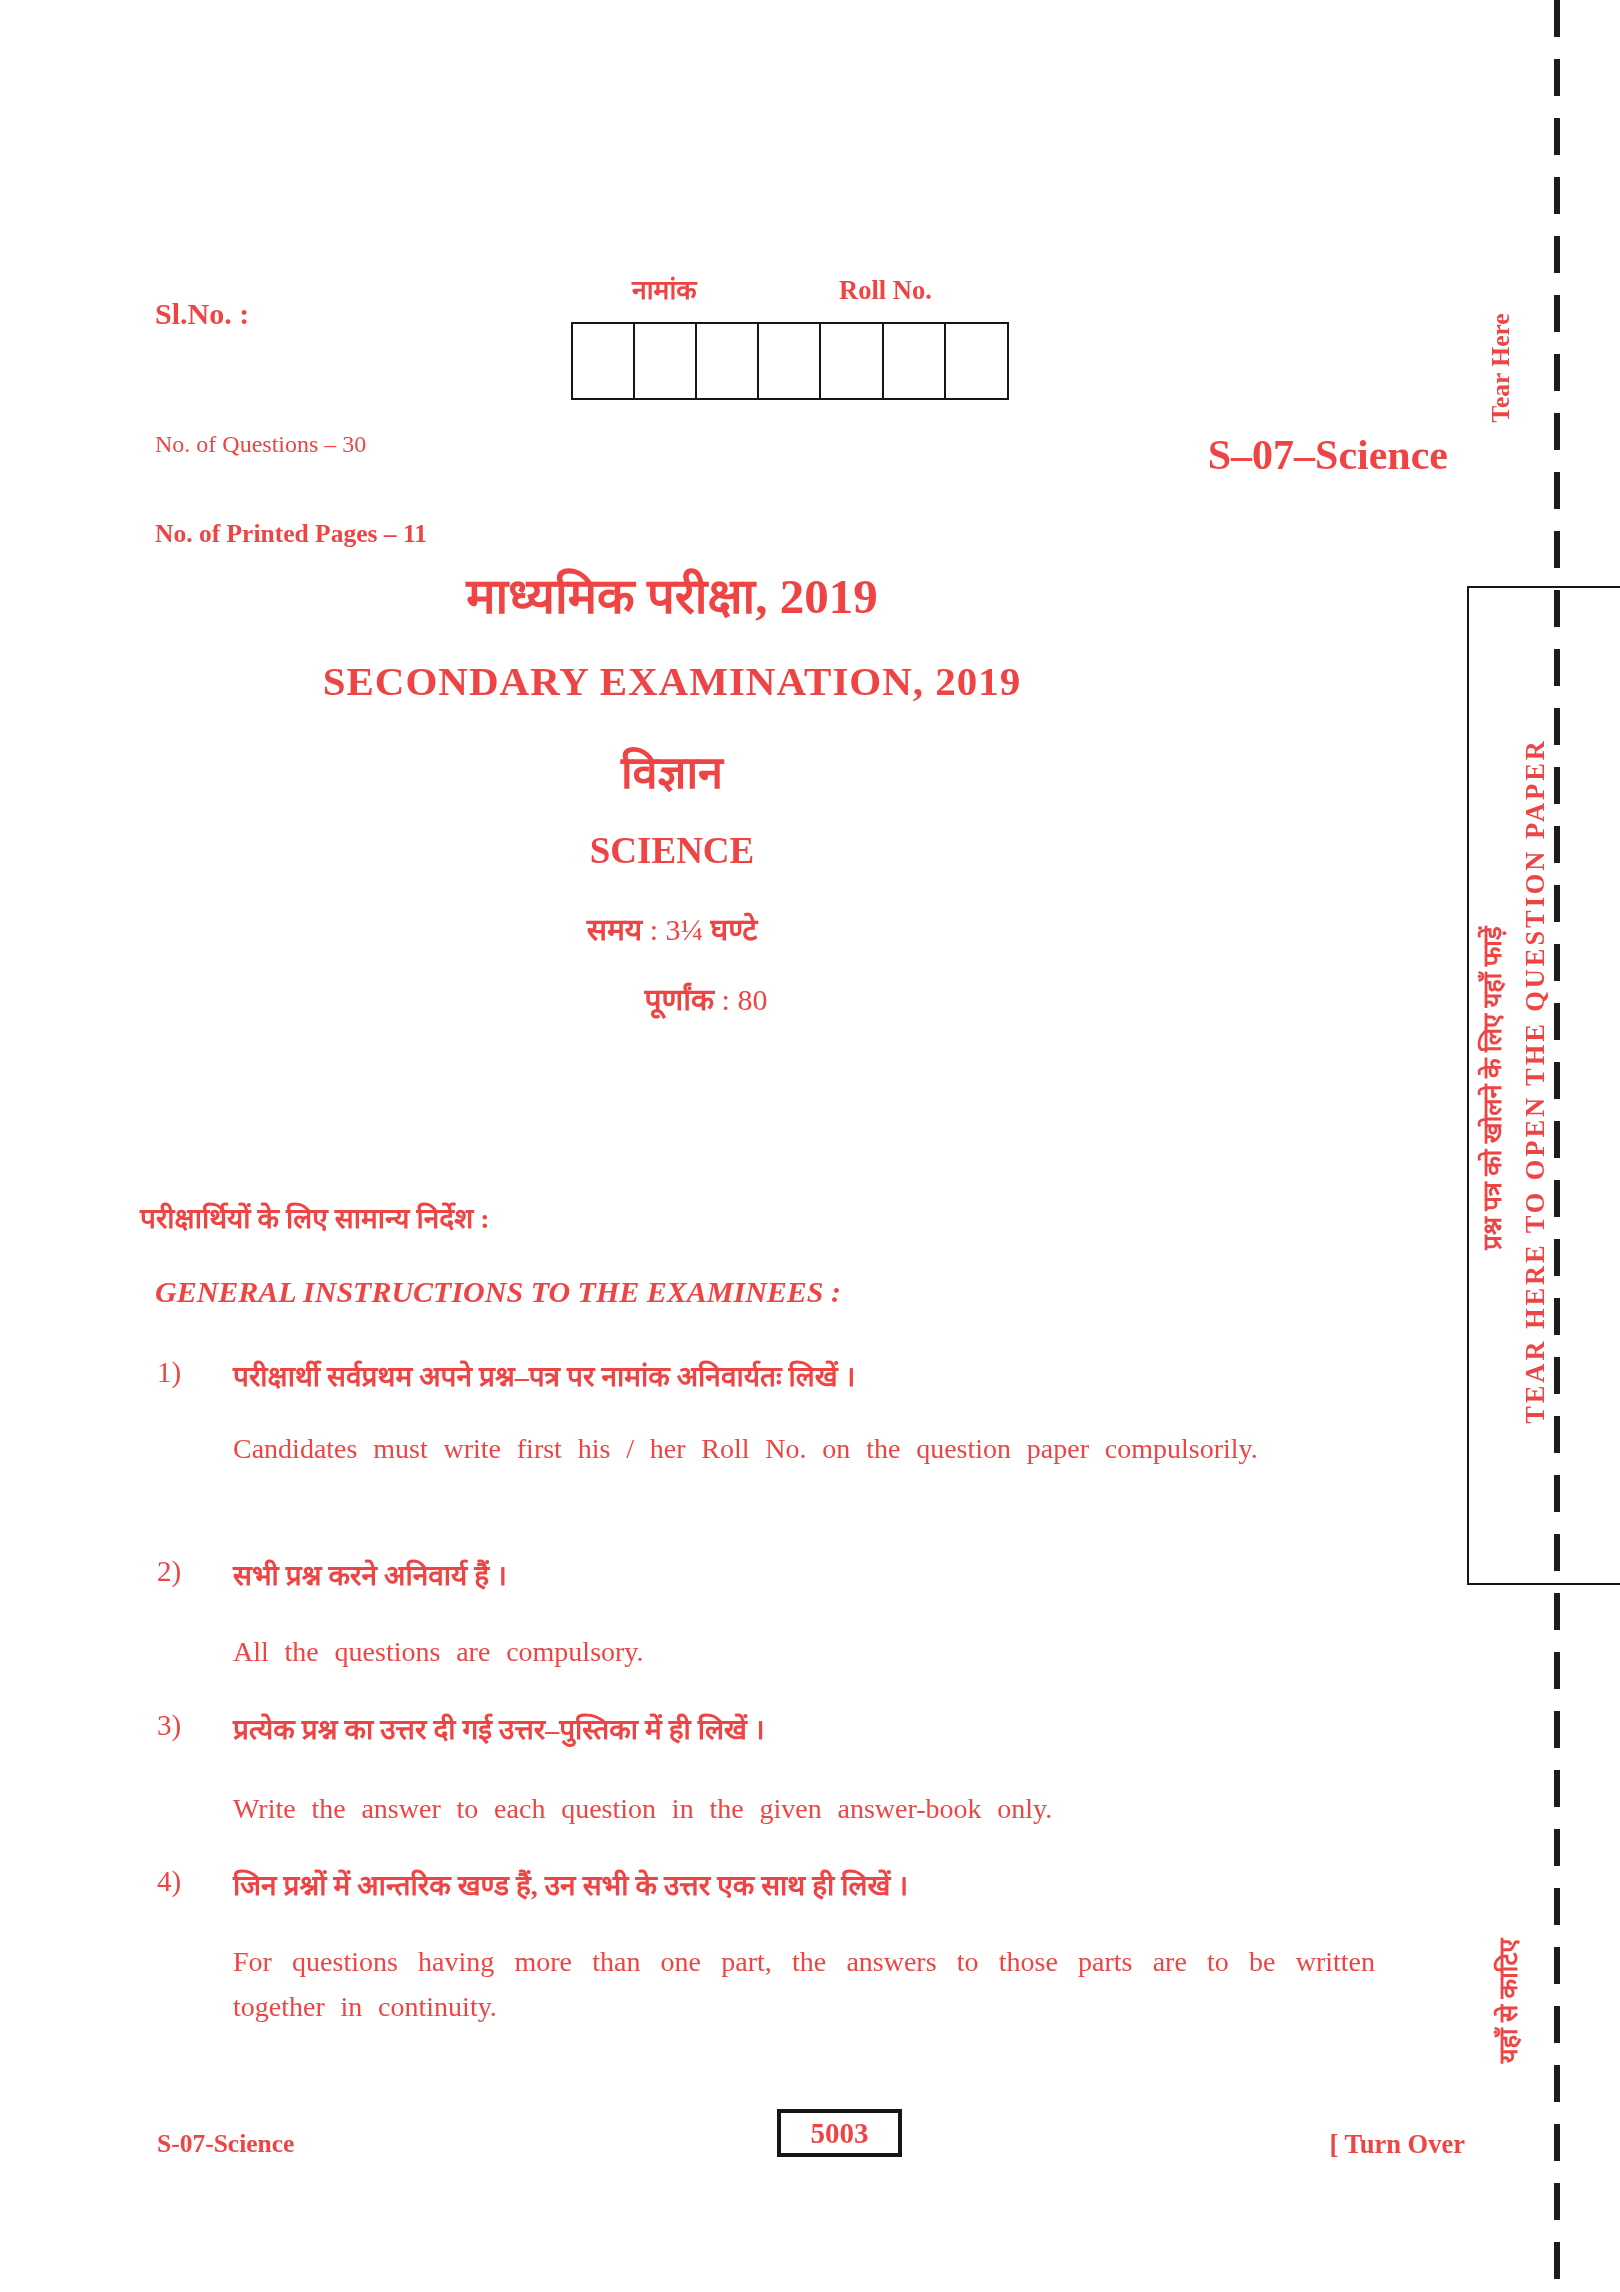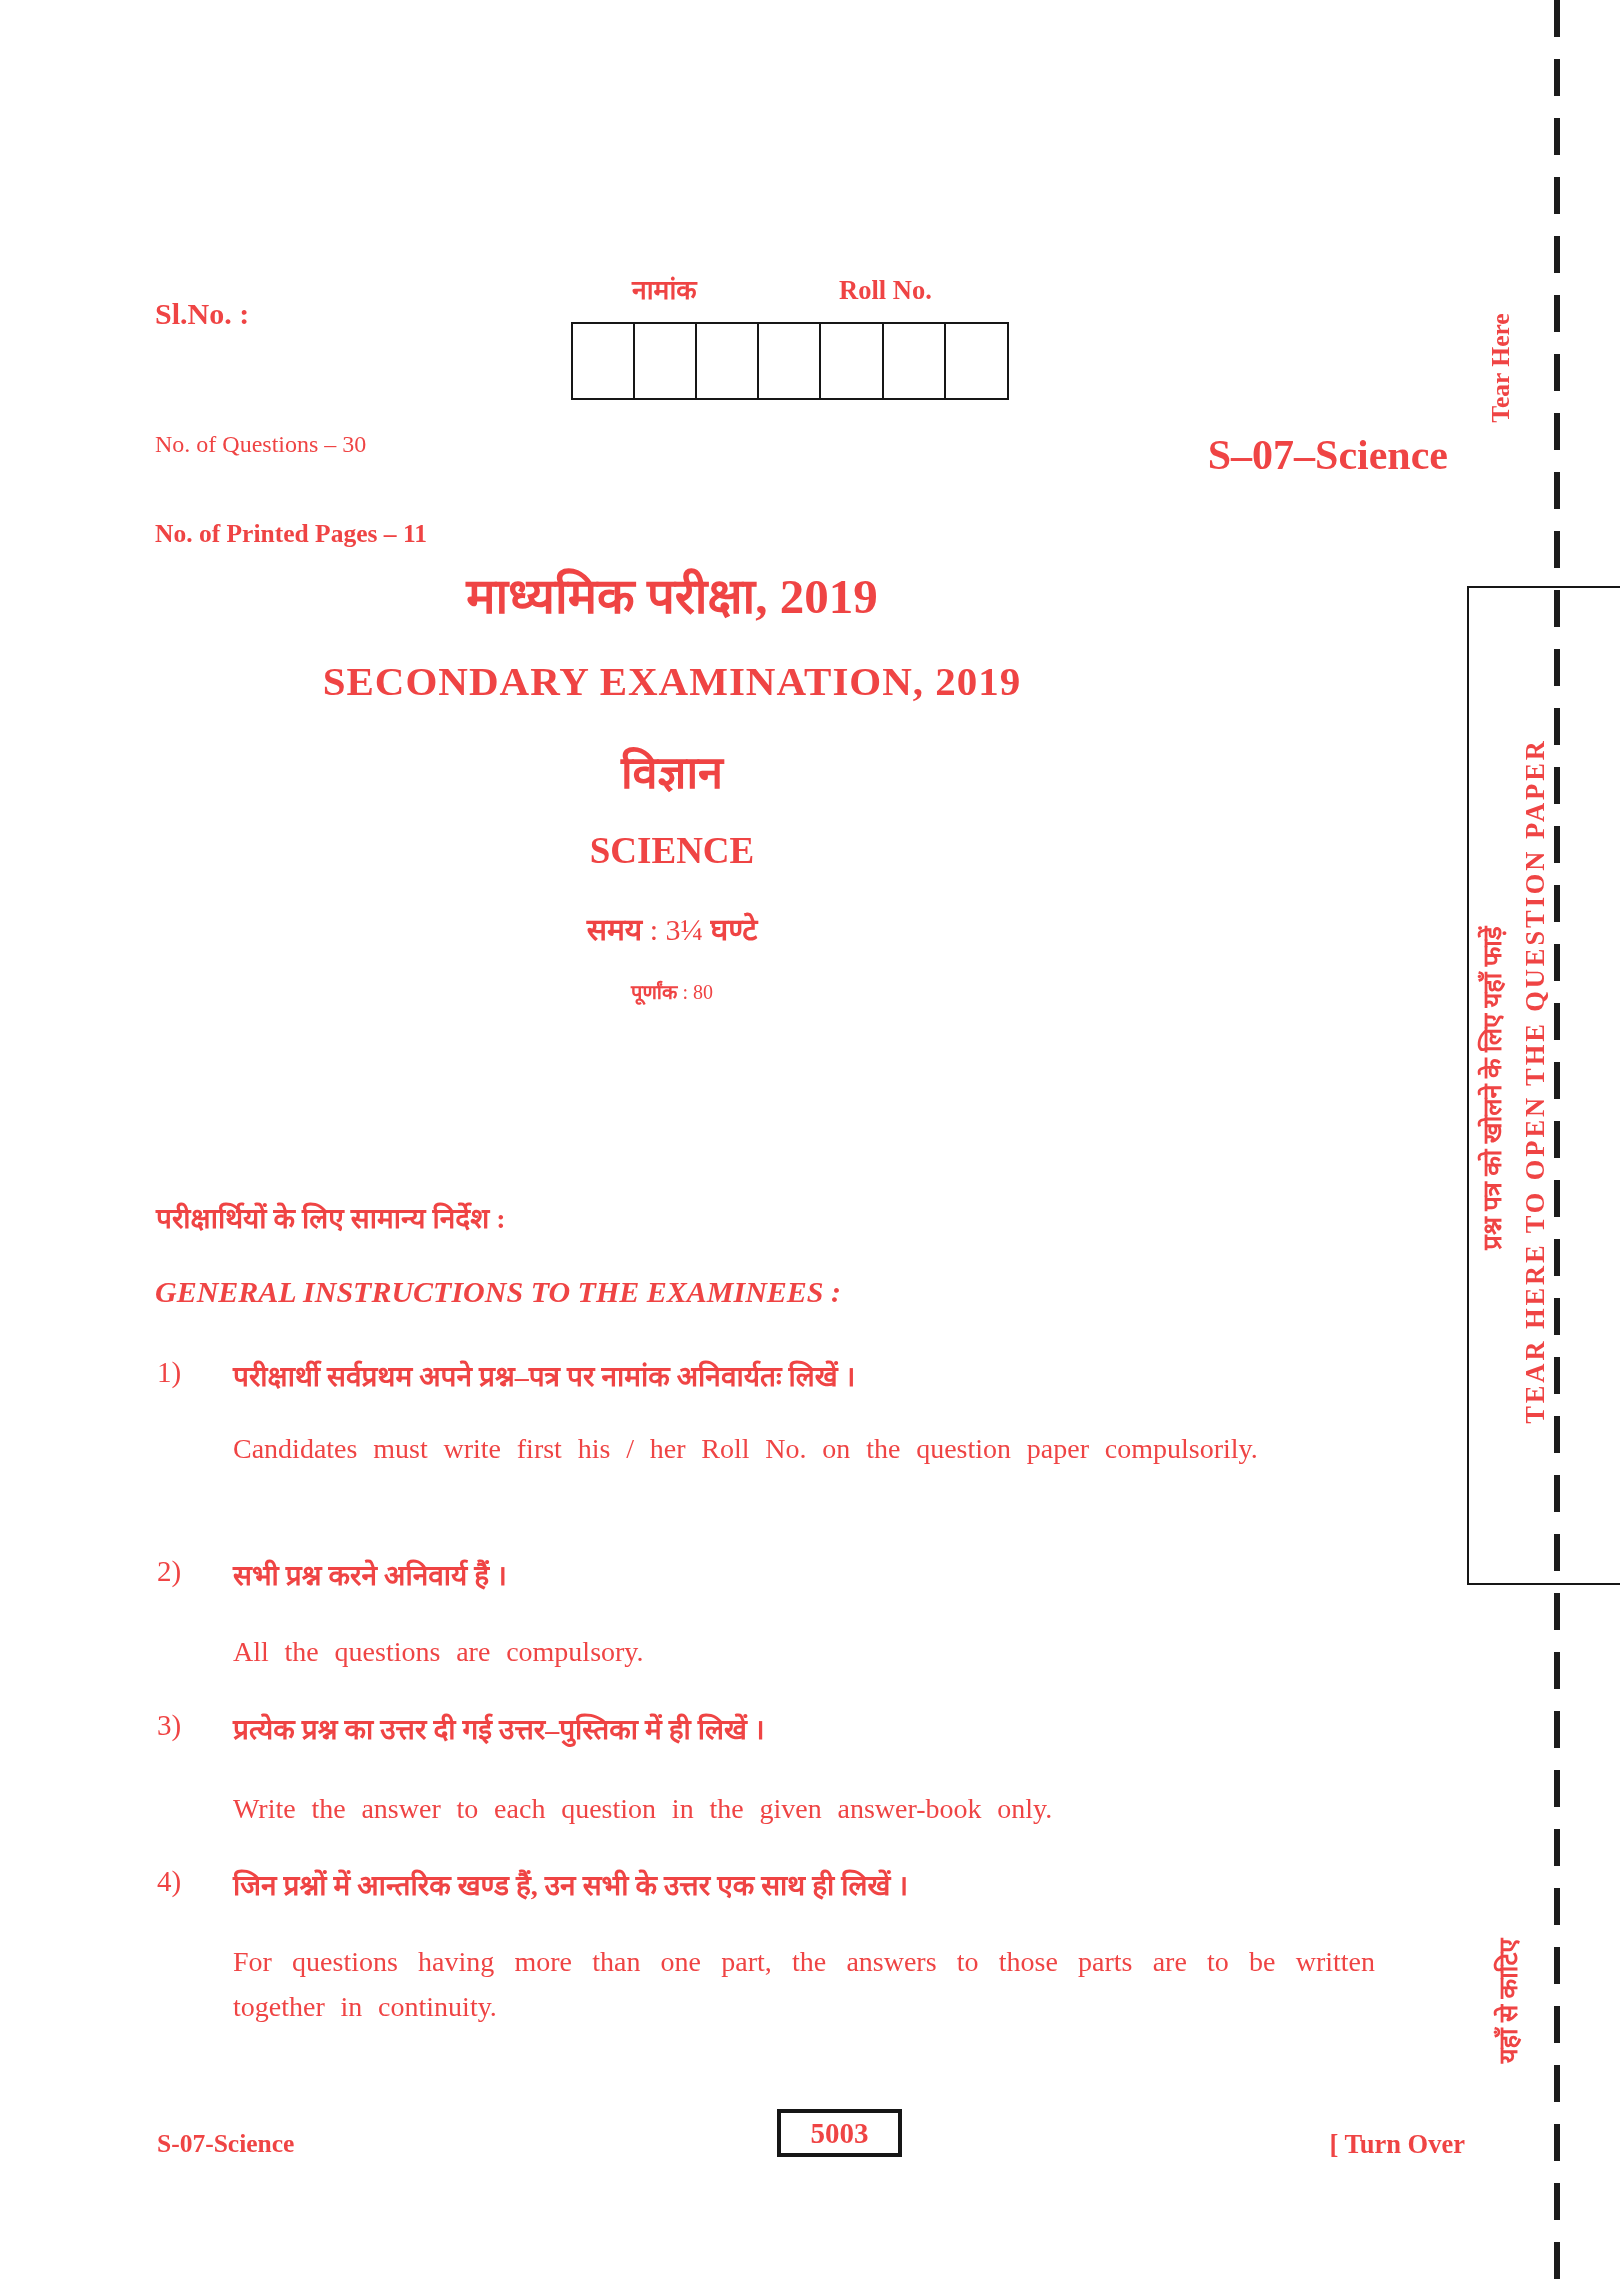--- a/index.html
+++ b/index.html
@@ -26,25 +26,25 @@
   .pcount{left:155px;top:491px;font-size:25.5px;font-weight:bold;margin-top:28px;}
   
   .pcode{right:172px;top:431px;font-size:42px;font-weight:bold;letter-spacing:0px;}
   
   .ctr{left:0;width:1344px;text-align:center;}
   .t-hi{top:561px;font-size:49px;font-weight:bold;}
   .t-en{top:657px;font-size:41px;font-weight:bold;letter-spacing:1px;}
   .t-sub-hi{top:740px;font-size:45px;font-weight:bold;}
   .t-sub-en{top:829px;font-size:37px;font-weight:bold;}
   .t-time{top:908px;font-size:30px;}
-  .t-marks{top:978px;font-size:20px;}
+  .t-marks{top:978px;font-size:30px;margin-left:34px;}
   .t-time .bold, .t-marks .bold{font-weight:bold;}
   .t-time .plain, .t-marks .plain{font-weight:normal;}
   
-  .ins-hi{left:156px;top:1198px;font-size:28px;font-weight:bold;}
+  .ins-hi{left:140px;top:1198px;font-size:28px;font-weight:bold;}
   .ins-en{left:155px;top:1275px;font-size:30px;font-weight:bold;font-style:italic;}
   
   .item-num{left:157px;font-size:29px;}
   .item-hi{left:233px;font-size:28px;font-weight:bold;white-space:nowrap;}
   .item-en{left:233px;width:1142px;font-size:28px;line-height:45px;text-align:justify;word-spacing:8.8px;}
   .item-en.single{text-align:left;}
   
   .f-code{left:157px;top:2129px;font-size:25.5px;font-weight:bold;}
   .f-box{left:777px;top:2109px;width:117px;height:40px;border:4.9px solid #161616;
          display:flex;align-items:center;justify-content:center;font-size:29px;font-weight:bold;}

